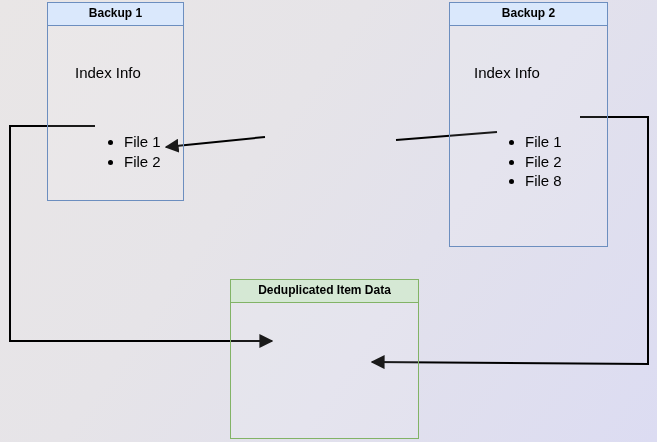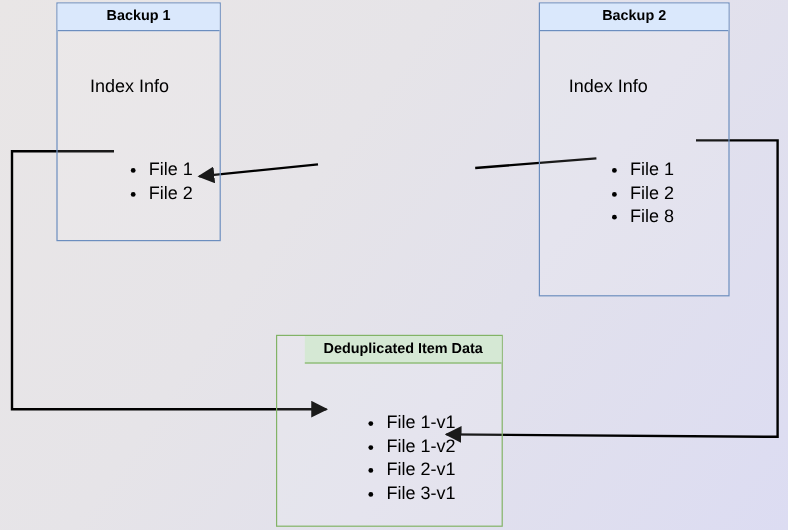--- a/index.html
+++ b/index.html
@@ -44,21 +44,20 @@
     background: #dae8fc;
     border-bottom: 1px solid #6c8ebf;
   }
   .box-body {
     position: relative;
     height: calc(100% - 23px);
   }
 
   .box-green {
     border-color: #82b366;
-    padding-left: 23px;
   }
   .box-green > .box-header {
     background: #d5e8d4;
     border-bottom-color: #82b366;
   }
 
   
   .section-title {
     position: absolute;
     font-size: 15px;
@@ -127,24 +126,16 @@
       <ul class="file-list" style="left:45px; top:92px;">
         <li>File 1</li>
         <li>File 2</li>
         <li>File 8</li>
       </ul>
     </div>
   </div>
 
   <div class="box box-green" style="left:230px; top:279px; width:189px; height:160px;">
     <div class="box-header">Deduplicated Item Data</div>
-    <div class="box-body">
-      <ul class="file-list" style="left:38px; top:26px;">
-        <li>File 1-v1</li>
-        <li>File 1-v2</li>
-        <li>File 2-v1</li>
-        <li>File 3-v1</li>
-      </ul>
-    </div>
   </div>
 
 
 </div>
 
 </body></html>

